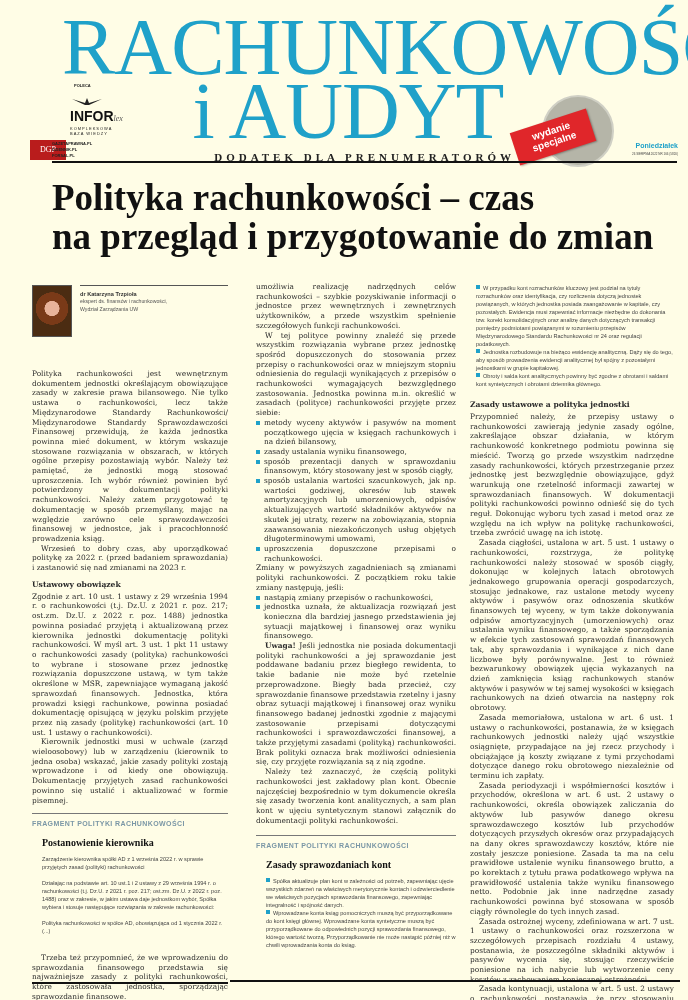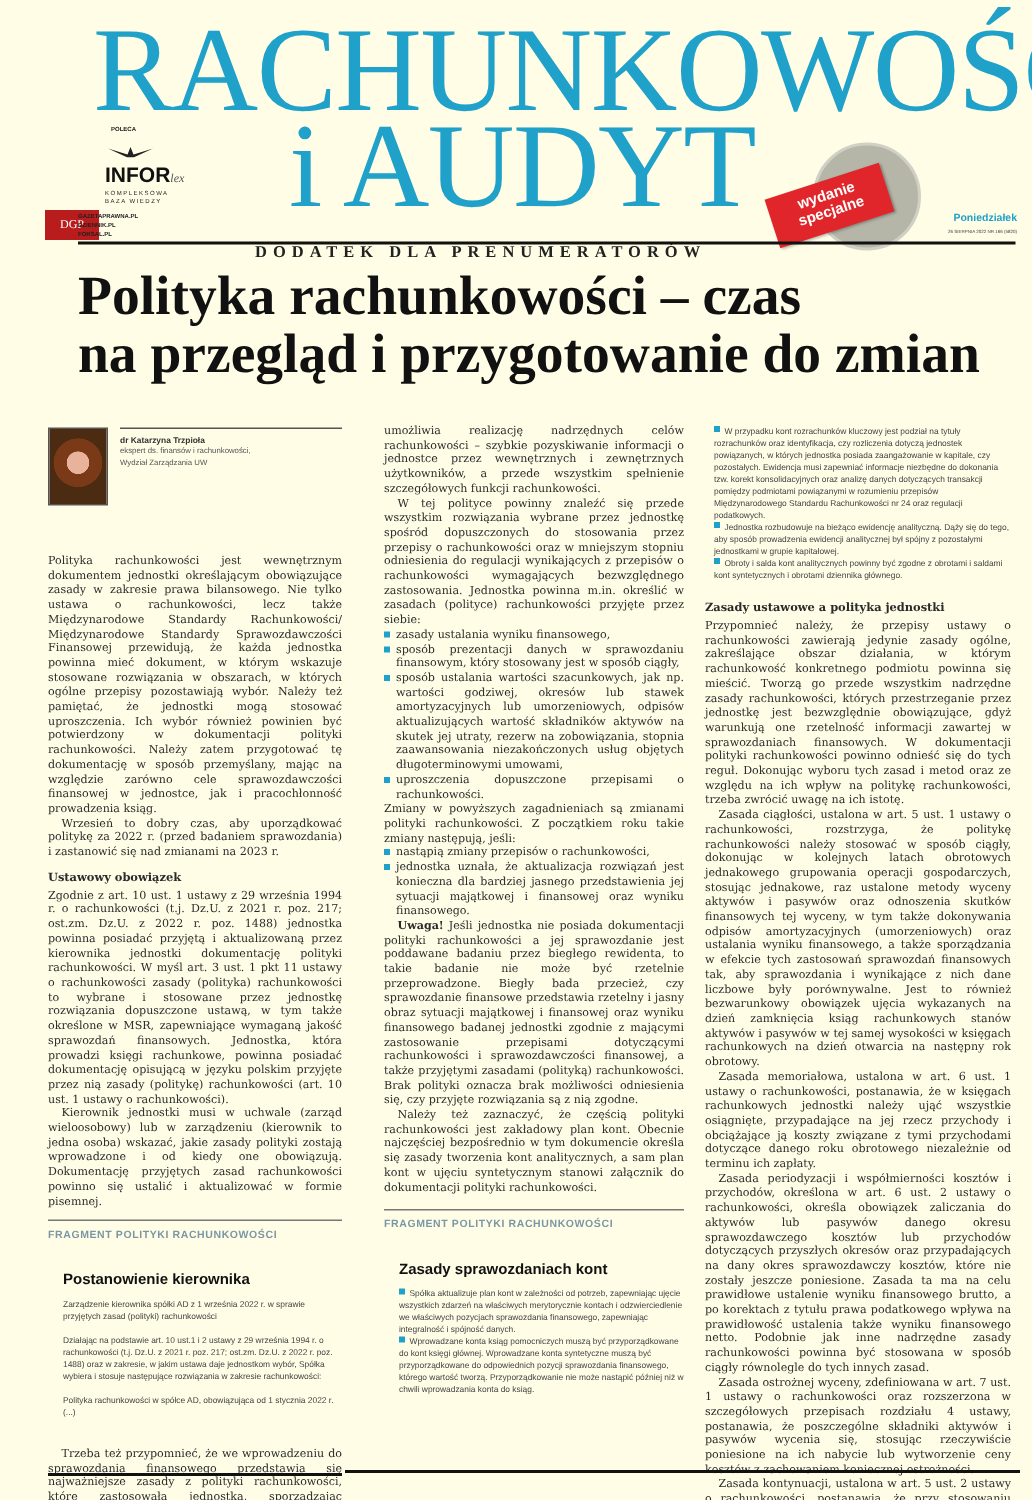--- a/index.html
+++ b/index.html
@@ -15,23 +15,23 @@
       position: absolute; left: 62px; top: 4px; width: 580px;
       font-family: "Liberation Serif", serif; font-size: 80px; line-height: 86px;
       color: #1fa1c9; letter-spacing: -1px; text-align: center; white-space: nowrap;
     }
     .title-line2 {
       position: absolute; left: 158px; top: 68px; width: 380px;
       font-family: "Liberation Serif", serif; font-size: 80px; line-height: 86px;
       color: #1fa1c9; letter-spacing: -1px; text-align: center; white-space: nowrap;
     }
     .subtitle {
-      position: absolute; left: 170px; top: 162px; width: 345px;
+      position: absolute; left: 170px; top: 151px; width: 345px;
       font-family: "Liberation Serif", serif; font-size: 11px; font-weight: bold;
-      letter-spacing: 4px; color: #222; text-align: left; white-space: nowrap;
+      letter-spacing: 4px; color: #222; text-align: right; white-space: nowrap;
     }
     .poleca { position: absolute; left: 74px; top: 83px; font-family: "Liberation Sans", sans-serif; font-size: 4px; font-weight: bold; }
     .infor-logo { position: absolute; left: 70px; top: 90px; width: 70px; height: 40px; }
     .infor-wings { width: 30px; height: 8px; margin-left: 2px; }
     .infor-text { font-family: "Liberation Sans", sans-serif; font-weight: bold; font-size: 14px; line-height: 14px; color: #111; }
     .infor-text .lex { font-family: "Liberation Serif", serif; font-style: italic; font-weight: normal; font-size: 8px; color: #555; text-align: right; }
     .infor-tag { font-family: "Liberation Sans", sans-serif; font-size: 4px; letter-spacing: 1px; color: #222; line-height: 5px; }
     .dgp-box {
       position: absolute; left: 30px; top: 140px; width: 36px; height: 20px;
       background: #b91c1c; color: #fff; font-family: "Liberation Serif", serif;
@@ -74,21 +74,21 @@
       position: absolute; left: 0; top: 0; width: 40px; height: 52px;
       background: radial-gradient(circle at 50% 45%, #e8b39a 0 22%, #7a3a18 23% 48%, #4b2c12 49%);
       border: 1px solid #555;
     }
     .author-rule { position: absolute; left: 48px; top: 0; right: 0; height: 1px; background: #555; }
     .author-name { position: absolute; left: 48px; top: 5px; font-family: "Liberation Sans", sans-serif; font-size: 5.6px; font-weight: bold; color: #333; }
     .author-role { position: absolute; left: 48px; top: 13px; font-family: "Liberation Sans", sans-serif; font-size: 5.2px; line-height: 7.5px; color: #555; }
 
     .sidebox { margin: 8px 0 6px; border-top: 1px solid #777; padding-top: 5px; }
     .sidebox .kicker { font-family: "Liberation Sans", sans-serif; font-size: 7px; font-weight: bold; color: #7b97a6; letter-spacing: 0.4px; }
-    .sidebox .box-title { font-family: Liberation Sans, sans-serif; font-size: 10px; font-weight: bold; color: #111; margin: 19px 0 6px 10px; line-height: 12px; }
+    .sidebox .box-title { font-family: Liberation Serif, serif; font-size: 10px; font-weight: bold; color: #111; margin: 8px 0 6px 10px; line-height: 12px; }
     .sidebox .box-text { font-family: "Liberation Sans", sans-serif; font-size: 5.6px; line-height: 8px; color: #444; margin-left: 10px; text-align: left; }
     .sidebox .box-text p { text-indent: 0; margin-bottom: 8px; }
     .sq { display: inline-block; width: 4px; height: 4px; background: #1fa1c9; margin-right: 3px; vertical-align: 1px; }
 
     .bottom-rule { position: absolute; top: 982px; height: 2px; background: #111; }
   </style>
 </head>
 <body>
 
 <header class="masthead">
@@ -158,20 +158,21 @@
 
   <p style="margin-top:18px">Trzeba też przypomnieć, że we wprowadzeniu do sprawozdania finansowego przedstawia się najważniejsze zasady z polityki rachunkowości, które zastosowała jednostka, sporządzając sprawozdanie finansowe.</p>
   <p>W przypadku braku możliwości zastosowania rozwiązań, których nie ma w ustawie o rachunkowości, można:</p>
 
 </section>
 
 <section class="col col2">
   <p class="noindent">umożliwia realizację nadrzędnych celów rachunkowości – szybkie pozyskiwanie informacji o jednostce przez wewnętrznych i zewnętrznych użytkowników, a przede wszystkim spełnienie szczegółowych funkcji rachunkowości.</p>
   <p>W tej polityce powinny znaleźć się przede wszystkim rozwiązania wybrane przez jednostkę spośród dopuszczonych do stosowania przez przepisy o rachunkowości oraz w mniejszym stopniu odniesienia do regulacji wynikających z przepisów o rachunkowości wymagających bezwzględnego zastosowania. Jednostka powinna m.in. określić w zasadach (polityce) rachunkowości przyjęte przez siebie:</p>
   <ul>
+    <li>metody wyceny aktywów i pasywów na moment początkowego ujęcia w księgach rachunkowych i na dzień bilansowy,</li>
     <li>zasady ustalania wyniku finansowego,</li>
     <li>sposób prezentacji danych w sprawozdaniu finansowym, który stosowany jest w sposób ciągły,</li>
     <li>sposób ustalania wartości szacunkowych, jak np. wartości godziwej, okresów lub stawek amortyzacyjnych lub umorzeniowych, odpisów aktualizujących wartość składników aktywów na skutek jej utraty, rezerw na zobowiązania, stopnia zaawansowania niezakończonych usług objętych długoterminowymi umowami,</li>
     <li>uproszczenia dopuszczone przepisami o rachunkowości.</li>
   </ul>
   <p class="noindent">Zmiany w powyższych zagadnieniach są zmianami polityki rachunkowości. Z początkiem roku takie zmiany następują, jeśli:</p>
   <ul>
     <li>nastąpią zmiany przepisów o rachunkowości,</li>
     <li>jednostka uznała, że aktualizacja rozwiązań jest konieczna dla bardziej jasnego przedstawienia jej sytuacji majątkowej i finansowej oraz wyniku finansowego.</li>
   </ul>

